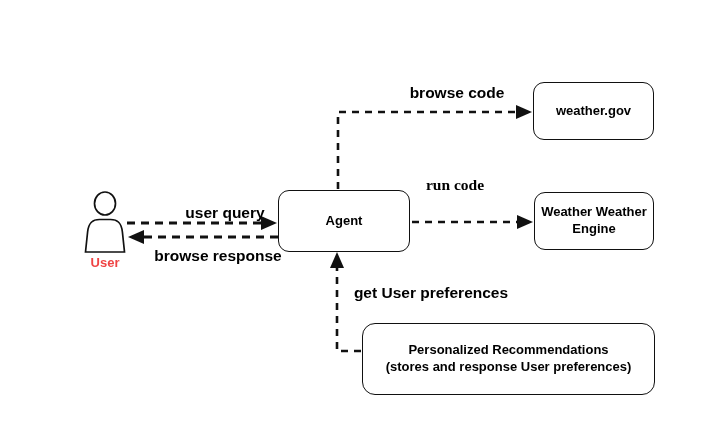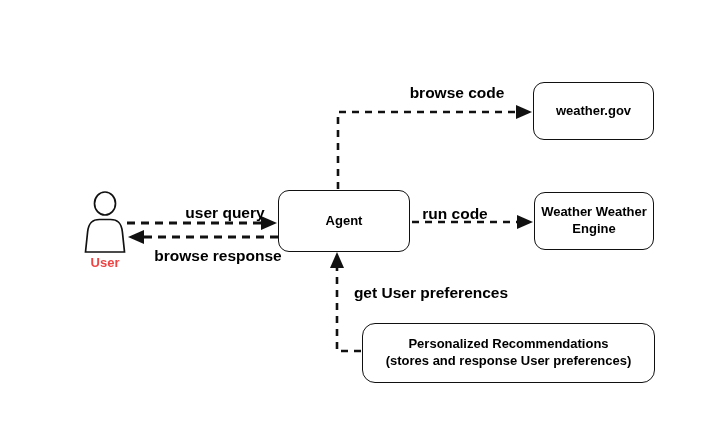--- a/index.html
+++ b/index.html
@@ -34,34 +34,34 @@
     justify-content: center;
     text-align: center;
     font-weight: 700;
     color: #000000;
     font-size: 13px;
     line-height: 1.3;
   }
   .node-agent    { left: 278px; top: 190px; width: 132px; height: 62px; }
   .node-weather  { left: 533px; top: 82px;  width: 121px; height: 58px; }
   .node-engine   { left: 534px; top: 192px; width: 120px; height: 58px; }
-  .node-recs     { left: 362px; top: 323px; width: 293px; height: 60px; border-radius: 13px; }
+  .node-recs     { left: 362px; top: 323px; width: 293px; height: 72px; border-radius: 13px; }
   .edge-label {
     position: absolute;
     transform: translateX(-50%);
     white-space: nowrap;
     font-weight: 700;
     color: #000000;
     font-size: 15.5px;
     padding-left: 24px;
   }
   .lbl-user-query     { left: 213px; top: 204px; text-align: right; }
   .lbl-agent-response { left: 206px; top: 247px; }
   .lbl-browse-code    { left: 445px; top: 84px;  }
-  .lbl-run-code       { left: 443px; top: 205px; }
+  .lbl-run-code       { left: 443px; top: 176px; font-family: Liberation Serif, serif; }
   .lbl-get-prefs      { left: 419px; top: 284px; }
   .actor-label {
     position: absolute;
     left: 105px;
     top: 255px;
     transform: translateX(-50%);
     font-weight: 700;
     font-size: 13px;
     color: #ef4444;
   }

